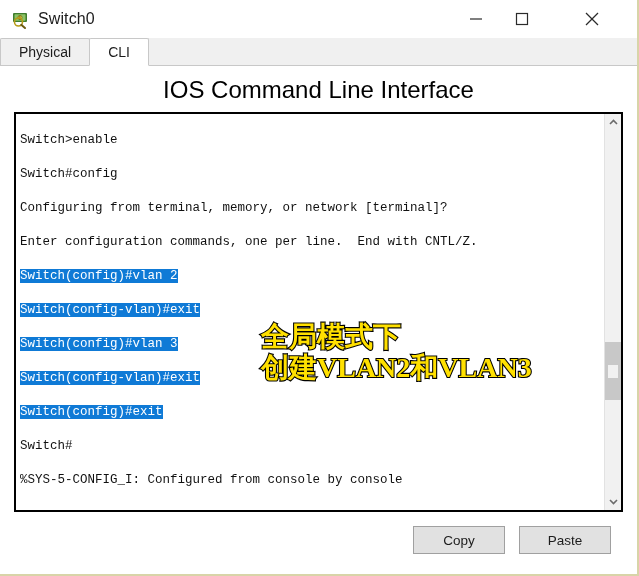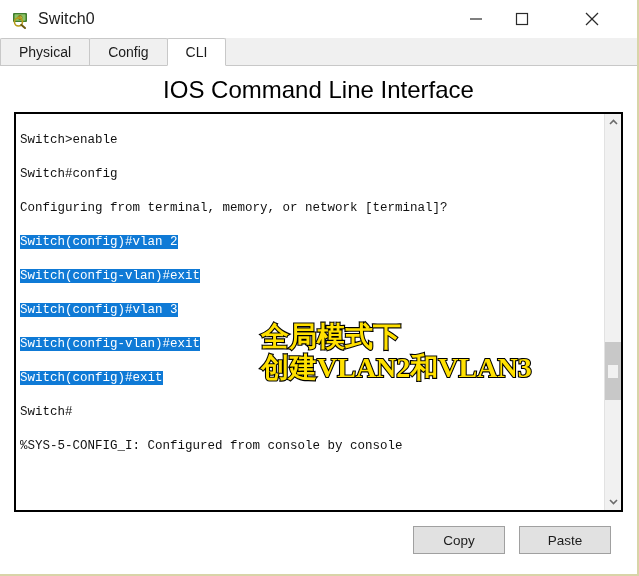--- a/index.html
+++ b/index.html
@@ -263,32 +263,32 @@
     <div class="wc" id="wc-close">
       <svg width="16" height="16" viewBox="0 0 16 16">
           <line x1="2" y1="2" x2="14" y2="14" stroke="#2b2b2b" stroke-width="1.3"></line>
           <line x1="14" y1="2" x2="2" y2="14" stroke="#2b2b2b" stroke-width="1.3"></line>
         </svg>
     </div>
   </div>
 
   <div id="tabstrip">
     <div class="tab">Physical</div>
-    <div class="tab">Config</div>
     <div class="tab active">CLI</div>
   </div>
 
   <div id="panel">
 
     <div id="panel-title">IOS Command Line Interface</div>
 
     <div id="terminal-wrap">
       <div id="terminal"><span class="tline">Switch&gt;enable</span>
 <span class="tline">Switch#config</span>
 <span class="tline">Configuring from terminal, memory, or network [terminal]?</span>
+<span class="tline">Enter configuration commands, one per line.  End with CNTL/Z.</span>
 <span class="tline"><span class="sel">Switch(config)#vlan 2</span></span>
 <span class="tline"><span class="sel">Switch(config-vlan)#exit</span></span>
 <span class="tline"><span class="sel">Switch(config)#vlan 3</span></span>
 <span class="tline"><span class="sel">Switch(config-vlan)#exit</span></span>
 <span class="tline"><span class="sel">Switch(config)#exit</span></span>
 <span class="tline">Switch#</span>
 <span class="tline">%SYS-5-CONFIG_I: Configured from console by console</span>
 <span class="tline">&nbsp;</span>
 
 

